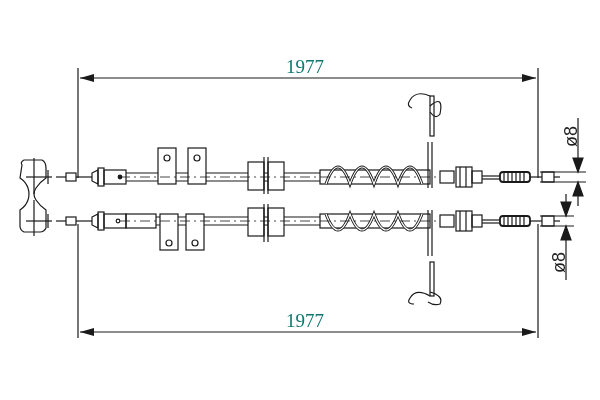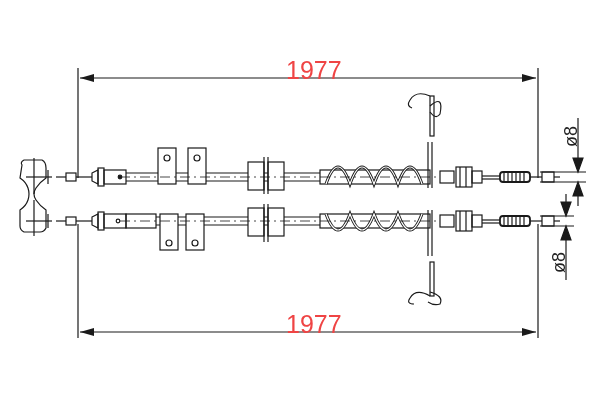--- a/index.html
+++ b/index.html
@@ -1,18 +1,18 @@
 <!DOCTYPE html>
 <html><head>
   <meta charset="utf-8">
   <style>
     html, body { margin: 0; padding: 0; background: #ffffff; }
     body { width: 600px; height: 400px; overflow: hidden; position: relative; font-family: "Liberation Sans", sans-serif; }
     svg { position: absolute; left: 0; top: 0; }
-    .dim-text { position: absolute; font-size: 25px; color: #ef4444; font-family: Liberation Sans, sans-serif; }
+    .dim-text { position: absolute; font-size: 19px; color: #0f766e; font-family: Liberation Serif, serif; }
     .dia-text { position: absolute; font-size: 18px; color: #222; font-family: "Liberation Sans", sans-serif; transform: rotate(-90deg); transform-origin: center center; }
   </style>
 </head>
 <body>
 
 <svg width="600" height="400" viewBox="0 0 600 400" xmlns="http://www.w3.org/2000/svg">
   <defs>
     <marker id="arrL" markerWidth="14" markerHeight="8" refX="0" refY="4" orient="auto" markerUnits="userSpaceOnUse">
       <path d="M0,4 L14,0 L14,8 Z" fill="#1a1a1a"></path>
     </marker>

